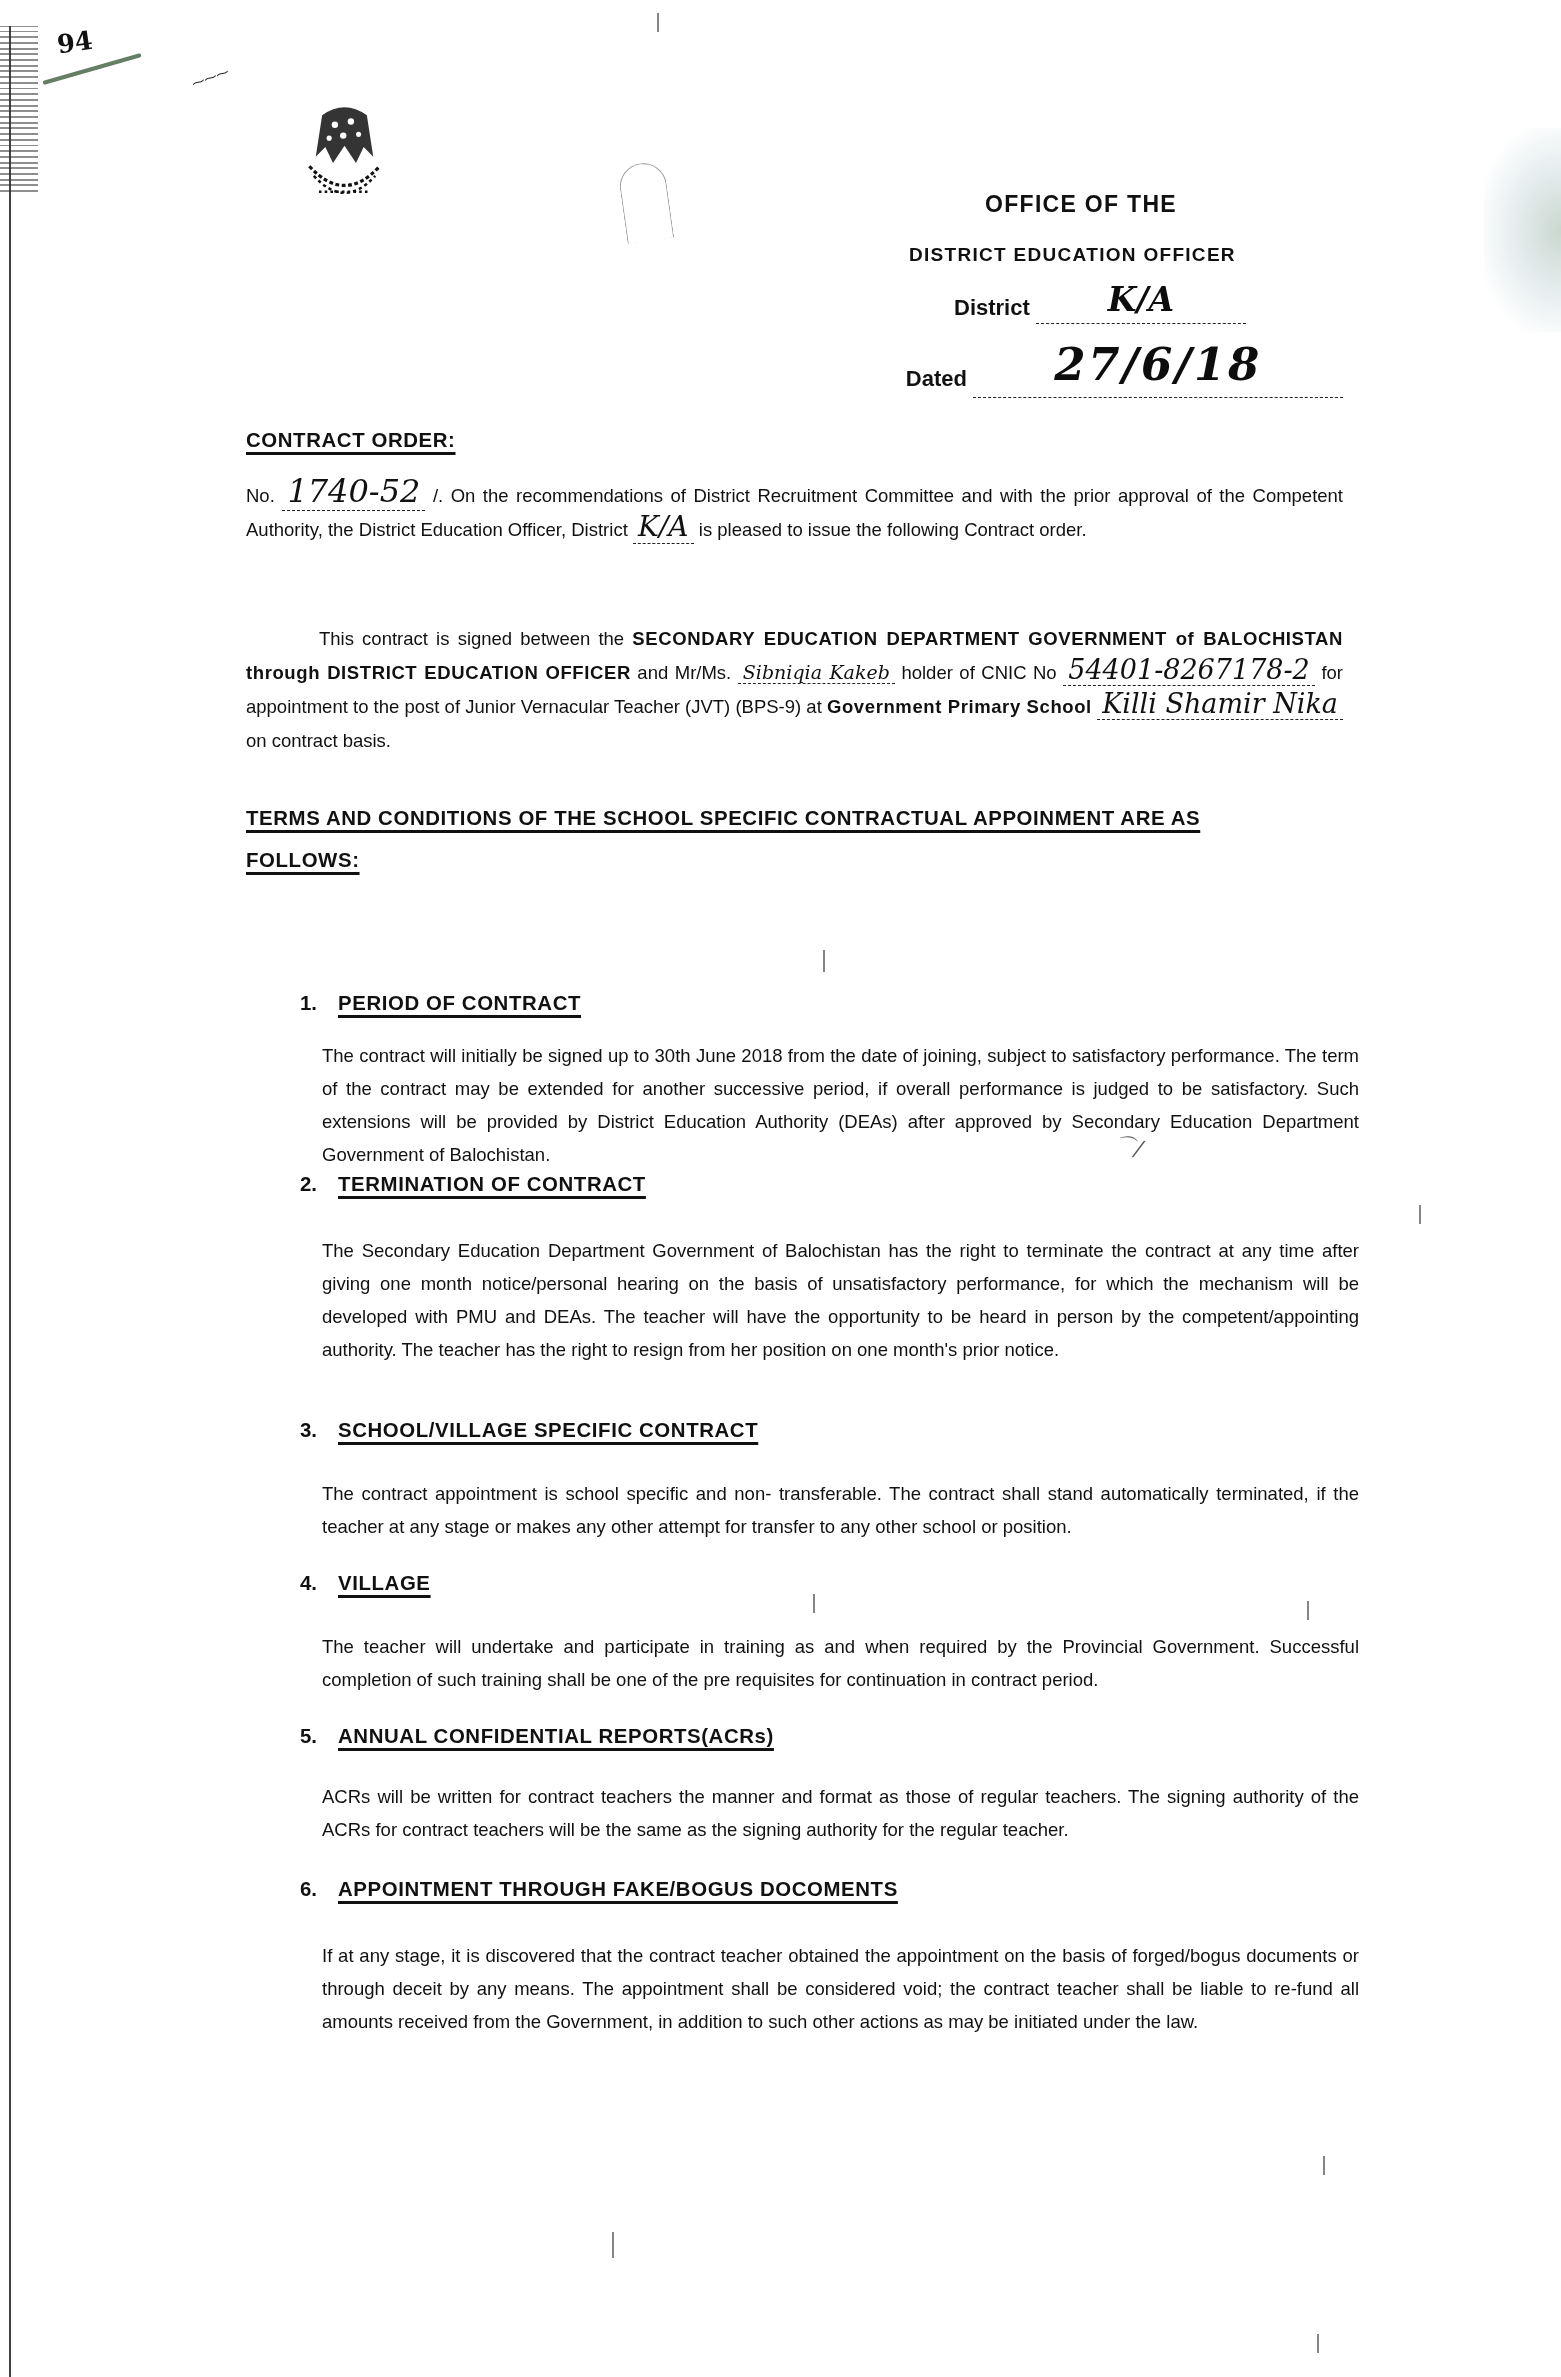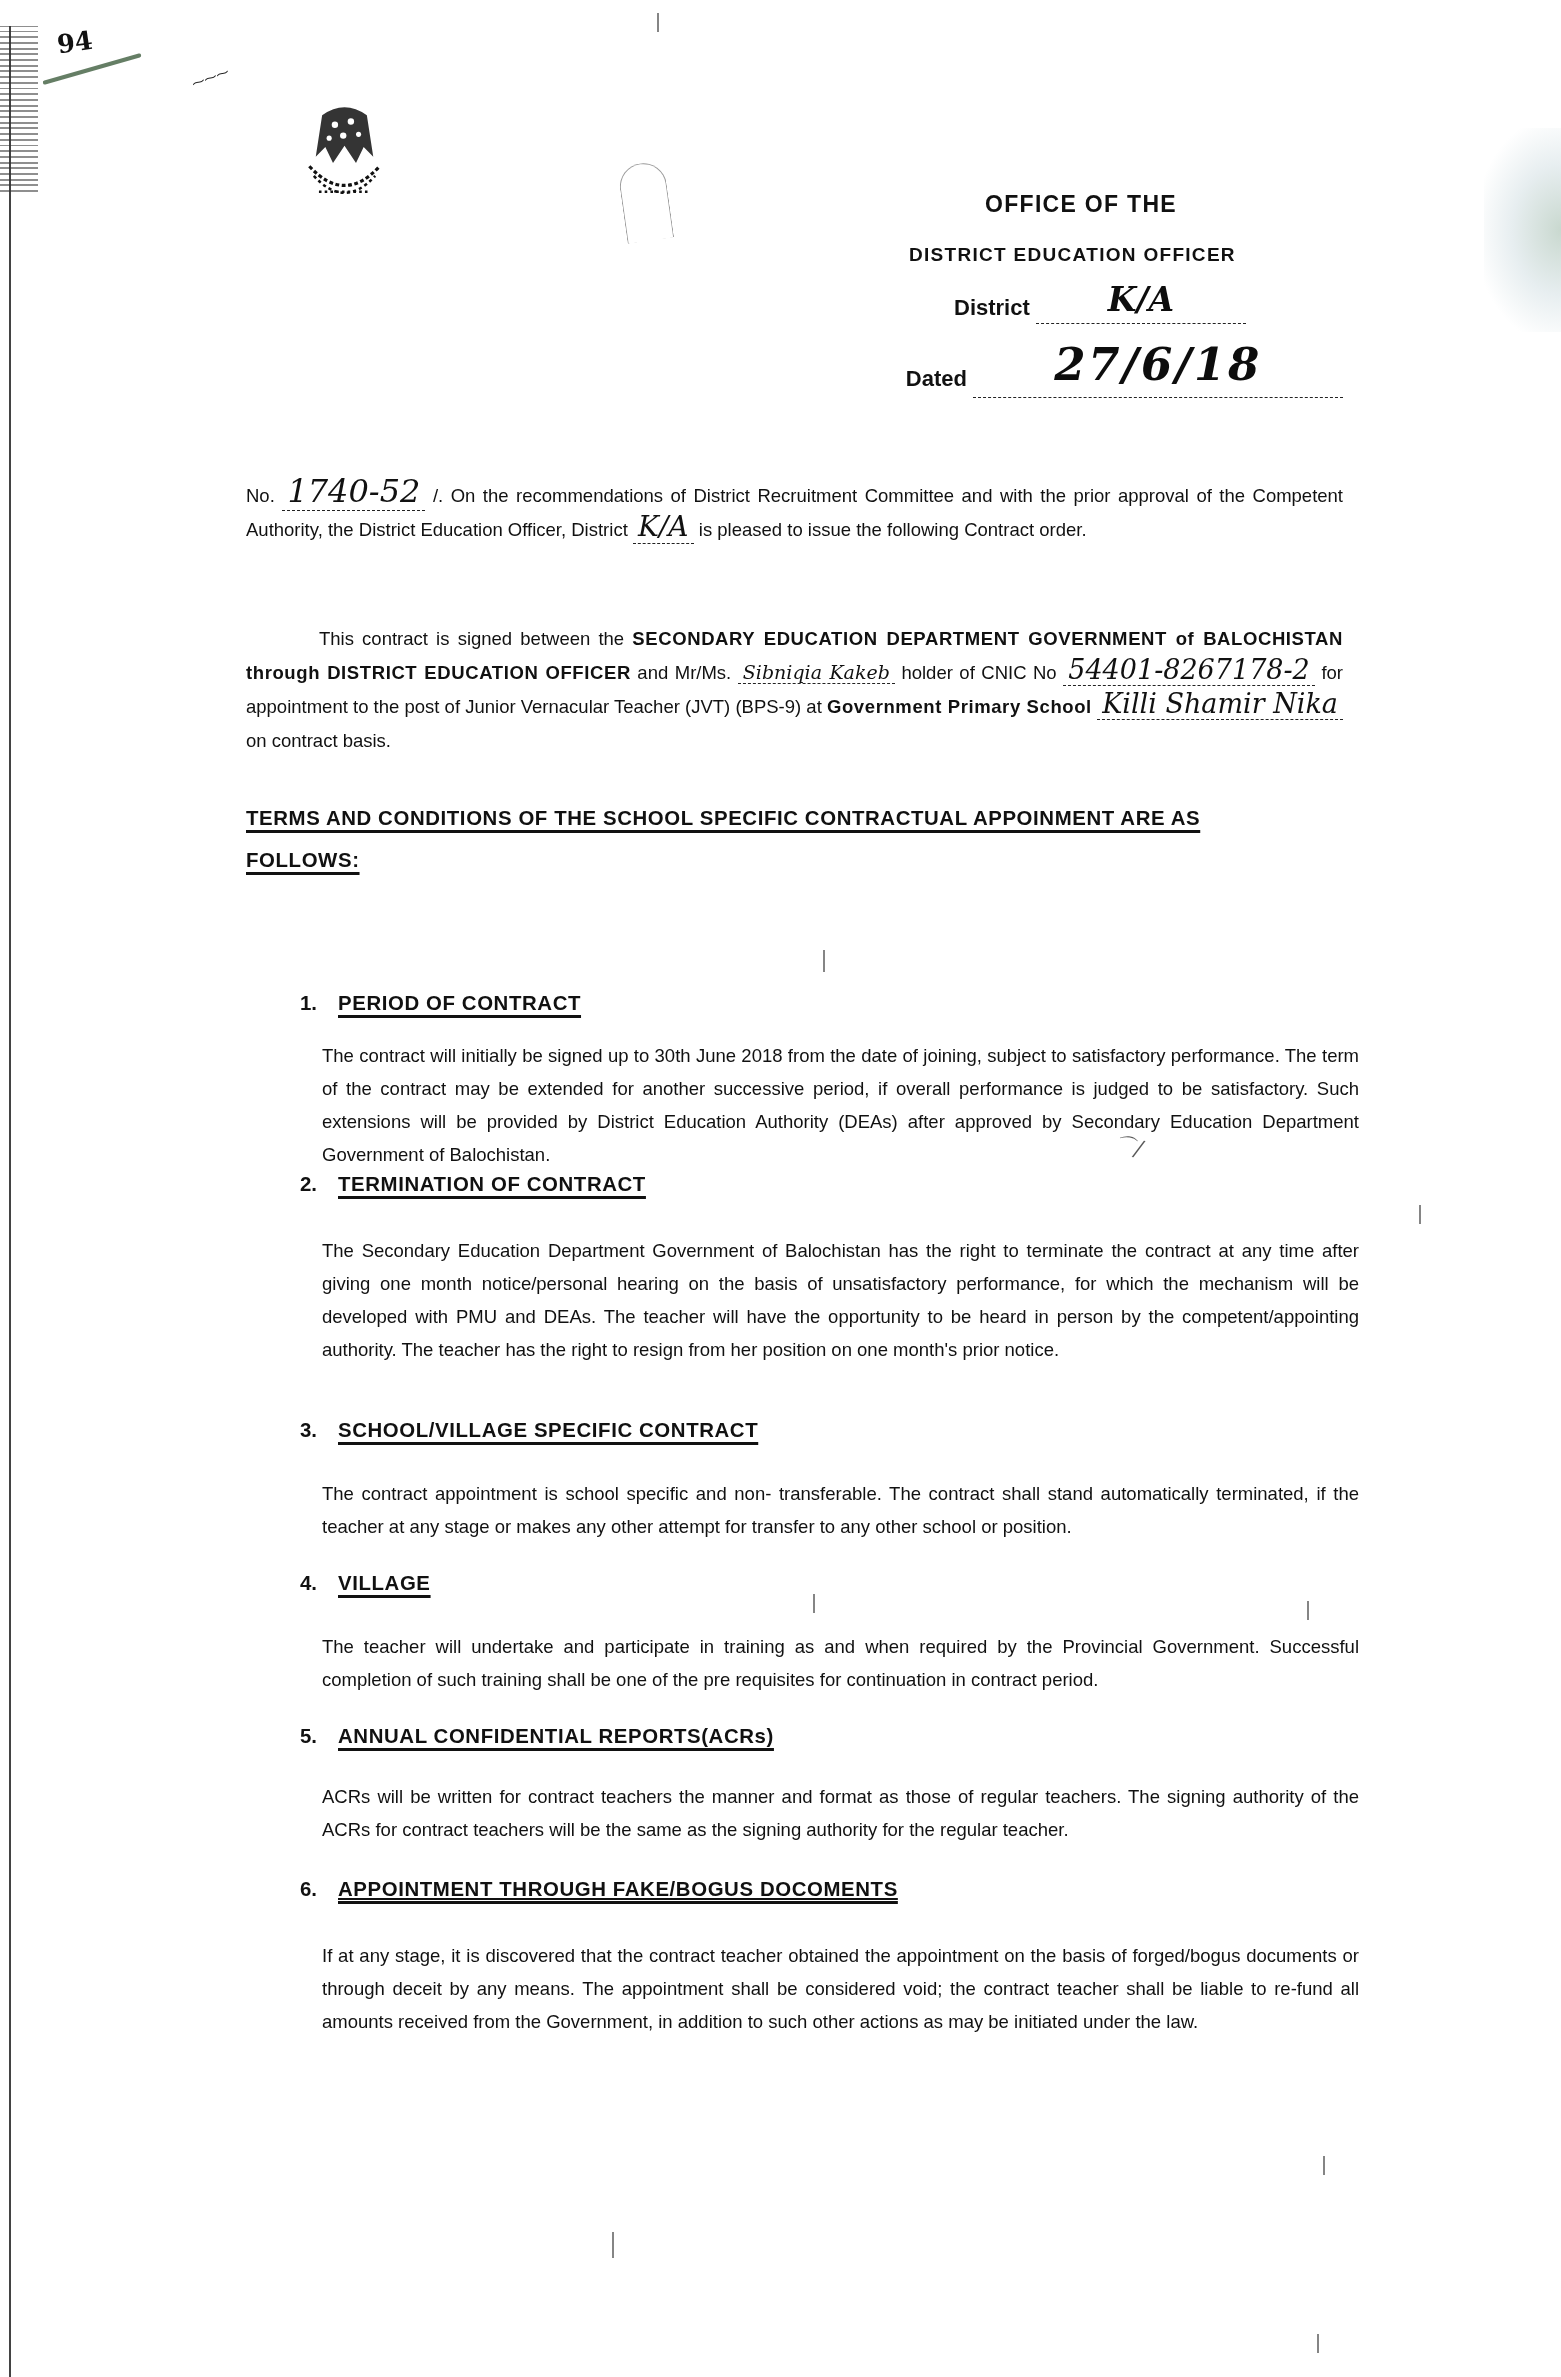--- a/index.html
+++ b/index.html
@@ -84,20 +84,23 @@
       </span>
     </div>
     <div class="dated-line">
       <span>Dated</span>
       <span class="blank" style="width:370px;">
         <span class="hw hw-date">27/6/18</span>
       </span>
     </div>
   </div>
 
+  <div class="section" style="top:429px;">
+    <span class="heading-u">CONTRACT ORDER:</span>
+  </div>
   <div class="section body-text" style="top:475px;">
     <span>No.</span>
     <span class="hw-inline">1740-52</span>
     <span>/. On the recommendations of District Recruitment Committee and with the prior approval of the Competent Authority, the District Education Officer, District</span>
     <span class="hw-inline" style="font-size:28px;">K/A</span>
     <span>is pleased to issue the following Contract order.</span>
   </div>
 
   <div class="section body-text" style="top:622px; text-indent:73px;">
     <span>This contract is signed between the</span>
@@ -136,21 +139,21 @@
     <div class="clause-head" style="margin-bottom:35px;"><span class="num">4.</span><span class="title">VILLAGE</span></div>
     <div class="clause-body">The teacher will undertake and participate in training as and when required by the Provincial Government. Successful completion of such training shall be one of the pre requisites for continuation in contract period.</div>
   </div>
 
   <div class="clause" style="top:1725px;">
     <div class="clause-head" style="margin-bottom:32px;"><span class="num">5.</span><span class="title">ANNUAL CONFIDENTIAL REPORTS(ACRs)</span></div>
     <div class="clause-body">ACRs will be written for contract teachers the manner and format as those of regular teachers. The signing authority of the ACRs for contract teachers will be the same as the signing authority for the regular teacher.</div>
   </div>
 
   <div class="clause" style="top:1878px;">
-    <div class="clause-head" style="margin-bottom:38px;text-decoration:underline;"><span class="num">6.</span><span class="title">APPOINTMENT THROUGH FAKE/BOGUS DOCOMENTS</span></div>
+    <div class="clause-head" style="margin-bottom:38px;"><span class="num">6.</span><span class="title">APPOINTMENT THROUGH FAKE/BOGUS DOCOMENTS</span></div>
     <div class="clause-body">If at any stage, it is discovered that the contract teacher obtained the appointment on the basis of forged/bogus documents or through deceit by any means. The appointment shall be considered void; the contract teacher shall be liable to re-fund all amounts received from the Government, in addition to such other actions as may be initiated under the law.</div>
   </div>
 
   <div class="initials">⌒∕</div>
 
   <div class="speck" style="left:657px;top:12.8px;height:19px;"></div>
   <div class="speck" style="left:823px;top:950px;height:22px;"></div>
   <div class="speck" style="left:1419px;top:1205px;height:19px;"></div>
   <div class="speck" style="left:1307px;top:1601px;height:19px;"></div>
   <div class="speck" style="left:813px;top:1594px;height:19px;"></div>

